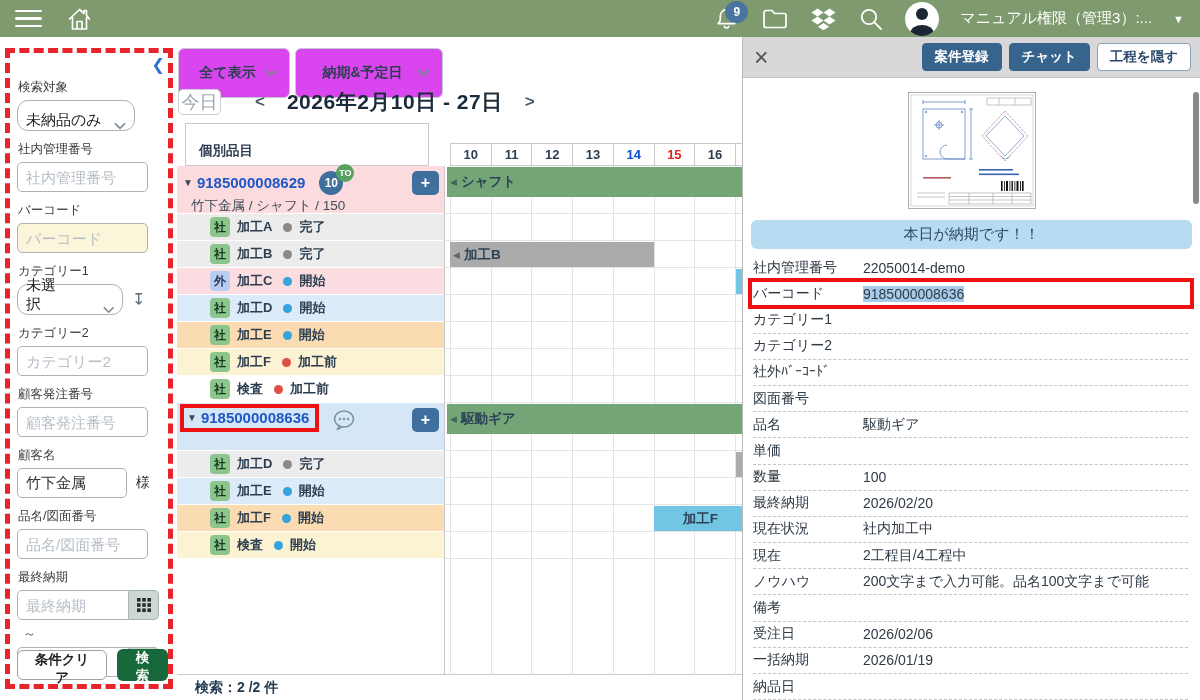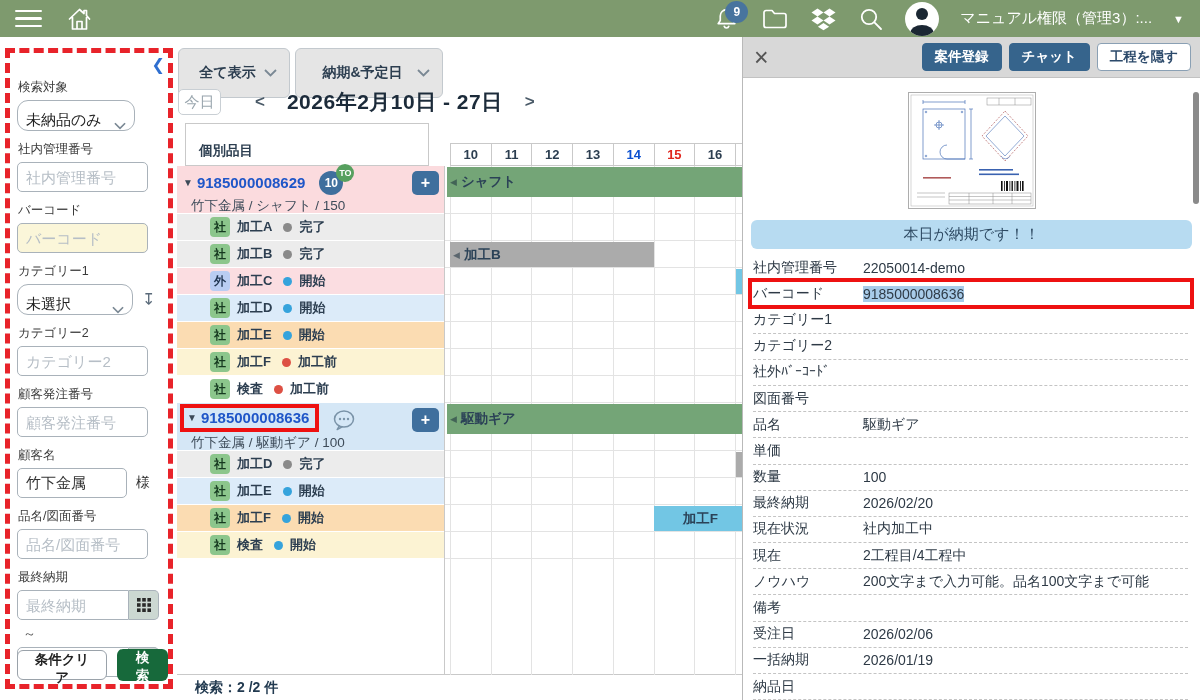--- a/index.html
+++ b/index.html
@@ -32,48 +32,48 @@
   .collapse { position:absolute; top:2px; right:3px; color:#2f6fd0; font-size:16px; font-weight:bold; cursor:pointer; }
   .sb-label { font-size:12.5px; color:#3a3a3a; margin:10px 0 4px 1px; }
   .sb-input { width:131px; height:30px; border:1px solid #a9b2ba; border-radius:5px;
               font-size:15px; padding:0 8px; color:#333; background:#fff;
               font-family:"Liberation Sans","DejaVu Sans",sans-serif; }
   .sb-input::placeholder { color:#b6bec6; }
   .sb-input.yellow { background:#fbf6d9; }
   .sb-select { width:118px; height:31px; border:1px solid #a9b2ba; border-radius:11px;
                display:flex; align-items:flex-end; justify-content:space-between; padding:0 8px;
                font-size:15px; color:#222; background:#fff; cursor:pointer; }
-  .sb-select.narrow { width:116px;gap:34px; }
+  .sb-select.narrow { width:106px;gap:34px; }
   .sb-row { display:flex; align-items:center; gap:9px; }
   .insert-icon { color:#5a6a7a; font-size:16px; line-height:1; cursor:pointer; }
   .suffix { font-size:14px; color:#333; }
   .date-wrap { display:flex; }
   .date-wrap .sb-input { width:112px; border-radius:5px 0 0 5px; }
   .cal-btn { width:30px; height:30px; background:#ccd8d2; border:1px solid #a9b2ba; border-left:none;
              border-radius:0 5px 5px 0; display:flex; align-items:center; justify-content:center; cursor:pointer; }
   .range-sep { font-size:13px; color:#555; margin:5px 0 4px 6px; }
   .sb-buttons { position:absolute; bottom:3px; left:7px; display:flex; gap:10px; align-items:center; }
   .clear-btn { height:30px; padding:0 10px; border:1px solid #9aa2aa; border-radius:6px; background:#fff;
                font-size:13.5px; font-weight:bold; color:#222; cursor:pointer;
                font-family:"Liberation Sans","DejaVu Sans",sans-serif; }
   .search-btn { height:32px; padding:0 12px; border:none; border-radius:6px; background:#17693b;
                 color:#fff; font-size:13.5px; font-weight:bold; cursor:pointer;
                 font-family:"Liberation Sans","DejaVu Sans",sans-serif; }
 
   
   .main { position:absolute; left:177px; top:37px; width:565px; height:663px; background:#fff; }
   .filters { position:absolute; top:11px; left:1px; display:flex; gap:5px; }
-  .filter { height:50px; border:1px solid #c3c9ce; border-radius:6px; background:#e5e5e5;
+  .filter { height:50px; border:1px solid #c3c9ce; border-radius:6px; background:#d946ef;
             display:flex; align-items:center; font-weight:bold; font-size:14px; color:#2c3e50;
             padding:0 12px; cursor:pointer; }
   .filter .flabel-txt { flex:1; text-align:center; }
   .filter:nth-child(1){ width:112px; } .filter:nth-child(2){ width:148px; } .filter:nth-child(3){ width:180px; }
   .datebar { position:absolute; top:51px; left:1px; display:flex; align-items:center; }
   .today-btn { width:43px; height:26px; border:1px solid #c9cfd4; border-radius:5px; color:#9aa6ae;
-               font-size:15px; display:flex; align-items:center; justify-content:center; background:#fff; cursor:pointer; }
+               font-size:18px; display:flex; align-items:center; justify-content:center; background:#fff; cursor:pointer; }
   .nav-arrow { font-size:17px; font-weight:bold; color:#4a5a68; margin-left:34px; cursor:pointer; }
   .nav-arrow.next { margin-left:22px; }
   .date-label { font-size:21px; font-weight:bold; color:#1c2b3a; margin-left:22px; letter-spacing:.5px; }
   .list-header-cell { position:absolute; left:8px; top:86px; width:244px; height:43px;
                       border:1px solid #c9c9c9; display:flex; align-items:center;
                       padding:12px 0 0 13px; font-size:13.5px; font-weight:bold; color:#2c3e50; }
   .day-strip { position:absolute; left:273px; top:106px; width:292px; height:23px;
                border-top:1px solid #c9c9c9; border-bottom:1px solid #c9c9c9; display:flex; background:#fff; }
   .day-cell { width:40.71px; border-left:1px solid #c9c9c9; display:flex; align-items:center;
               justify-content:center; font-size:13px; font-weight:bold; color:#2c3e50; }
@@ -297,21 +297,20 @@
               <svg width="24" height="22" viewBox="0 0 24 22">
                 <ellipse cx="12" cy="10" rx="9.5" ry="8" fill="none" stroke="#7a93a8" stroke-width="1.5"></ellipse>
                 <path d="M7.5 16.5l-2.3 4 5.3-2.8" fill="none" stroke="#7a93a8" stroke-width="1.5" stroke-linejoin="round"></path>
                 <circle cx="8" cy="10" r="1.2" fill="#7a93a8"></circle>
                 <circle cx="12" cy="10" r="1.2" fill="#7a93a8"></circle>
                 <circle cx="16" cy="10" r="1.2" fill="#7a93a8"></circle>
               </svg>
             </span>
             <button class="plus-btn">+</button>
           </div>
-          <div class="gsub">竹下金属 / 駆動ギア / 100</div>
         </div>
         <div class="prow bg-gray">
           <span class="tag tag-in">社</span>
           <span>加工D</span>
           <span class="dot dot-gray"></span>
           <span>完了</span>
         </div>
         <div class="prow bg-blue">
           <span class="tag tag-in">社</span>
           <span>加工E</span>

